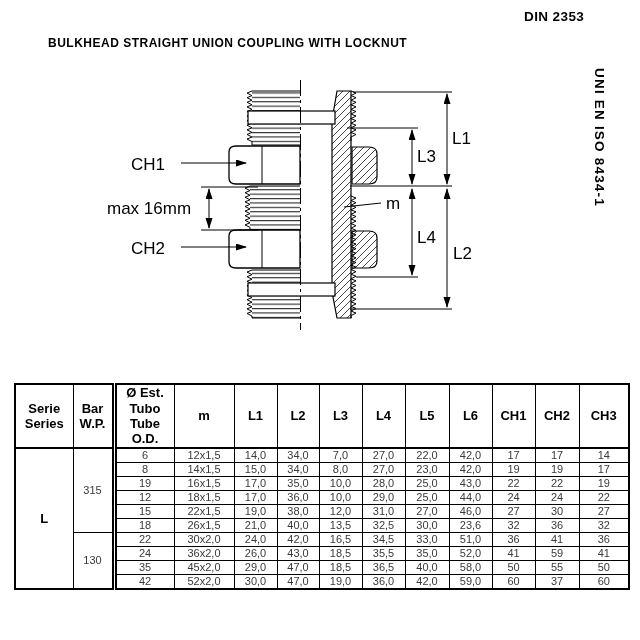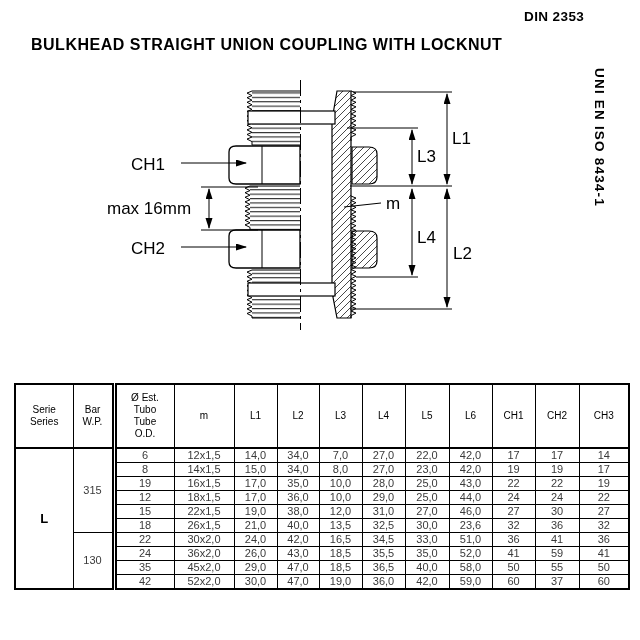--- a/index.html
+++ b/index.html
@@ -1,36 +1,36 @@
 <!DOCTYPE html>
 <html><head>
 <meta charset="utf-8">
 <style>
   html,body{margin:0;padding:0;background:#fff;}
   body{width:640px;height:640px;position:relative;overflow:hidden;
        font-family:"Liberation Sans",sans-serif;color:#000;}
 
   .din-ref{position:absolute;left:494px;top:9px;font-size:13.5px;font-weight:bold;
            letter-spacing:.4px;white-space:nowrap;margin-left:30px;}
-  .page-title{position:absolute;left:31px;top:36px;font-size:16px;font-weight:bold;
+  .page-title{position:absolute;left:48px;top:36px;font-size:12px;font-weight:bold;
               letter-spacing:.5px;white-space:nowrap;}
   .side-standard{position:absolute;left:592px;top:68px;height:230px;
                  writing-mode:vertical-rl;font-size:13.5px;font-weight:bold;
                  letter-spacing:1.2px;white-space:nowrap;}
 
   .drawing-wrap{position:absolute;left:0;top:0;width:640px;height:370px;}
   svg text{font-family:"Liberation Sans",sans-serif;font-size:17px;fill:#000;}
 
   table.spec{position:absolute;left:14px;top:383px;width:614px;
              border-collapse:collapse;table-layout:fixed;}
   table.spec th,table.spec td{border:1px solid #000;text-align:center;
              vertical-align:middle;padding:0;overflow:hidden;}
   table.spec{border:2.5px solid #000;}
   thead tr{height:64px;}
-  thead th{font-size:10px;font-weight:normal;line-height:1.18;white-space:pre-line;
+  thead th{font-size:13px;font-weight:bold;line-height:1.18;white-space:pre-line;
            border-bottom:2.5px solid #000 !important;}
   tbody td{height:13px;font-size:11px;line-height:13px;color:#3a3a3a;
            border-top:2px solid #000;border-bottom:2px solid #000;}
   td.serie-cell{font-weight:bold;font-size:13px;color:#000;}
   .od-col{border-left:5px double #000 !important;}
 </style>
 </head>
 <body>
 
 <div class="din-ref">DIN 2353</div>

